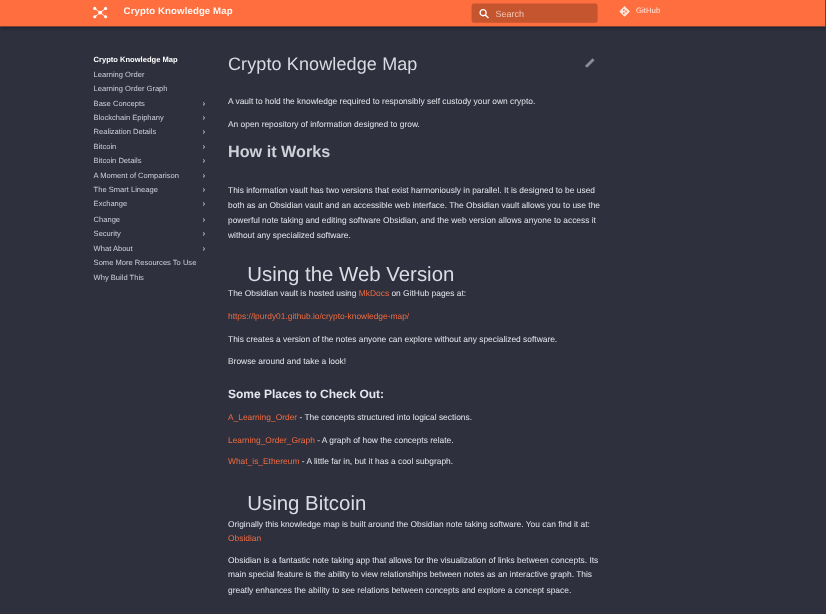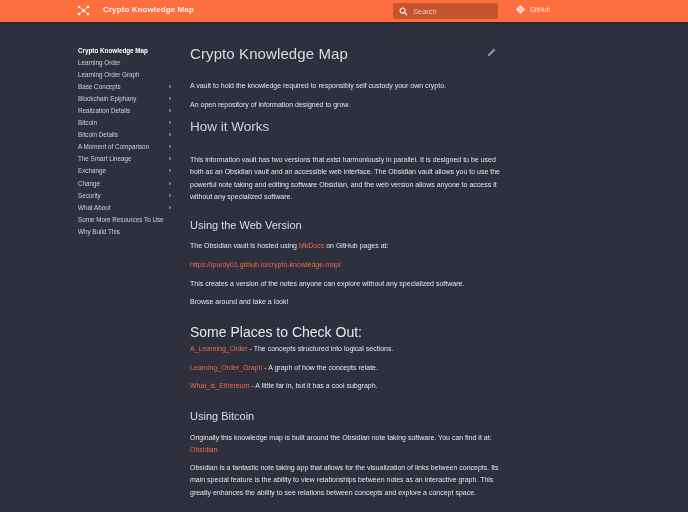--- a/index.html
+++ b/index.html
@@ -51,27 +51,27 @@
   .nav-item .chev { font-size: 7px; color: #b8b9c4; margin-right: 3px; font-weight: bold; }
   .edit-icon { position: absolute; left: 487px; top: 47px; width: 10px; height: 10px; }
   h1 {
     font-weight: 300; font-size: 15px; color: #d9dae2; letter-spacing: 0.1px;
     position: absolute; left: 190px; top: 45px;
   }
   .p {
     position: absolute; left: 190px; font-size: 7px; line-height: 12.3px; color: #e4e5ec; width: 310px;
   }
   h2.big {
-    position: absolute; left: 190px; font-weight: 400; font-size: 13.5px; color: #cfd0d8;
+    position: absolute; left: 190px; font-weight: 700; font-size: 13.5px; color: #cfd0d8;
   }
   h2.mid {
-    position: absolute; left: 190px; font-weight: 300; font-size: 11px; color: #dcdde4;
+    position: absolute; left: 206px; font-weight: 300; font-size: 17px; color: #dcdde4;
   }
   h3 {
-    position: absolute; left: 190px; font-weight: normal; font-size: 14px; color: #e6e7ee;
+    position: absolute; left: 190px; font-weight: bold; font-size: 10px; color: #e6e7ee;
   }
   a, .link { color: #f26b3f; text-decoration: none; cursor: pointer; }
 </style>
 </head>
 <body>
 
 <div class="header">
   <svg class="logo" viewBox="0 0 13 13">
     <circle cx="2" cy="3" r="1.3" fill="#fff"></circle>
       <circle cx="2" cy="10" r="1.3" fill="#fff"></circle>

